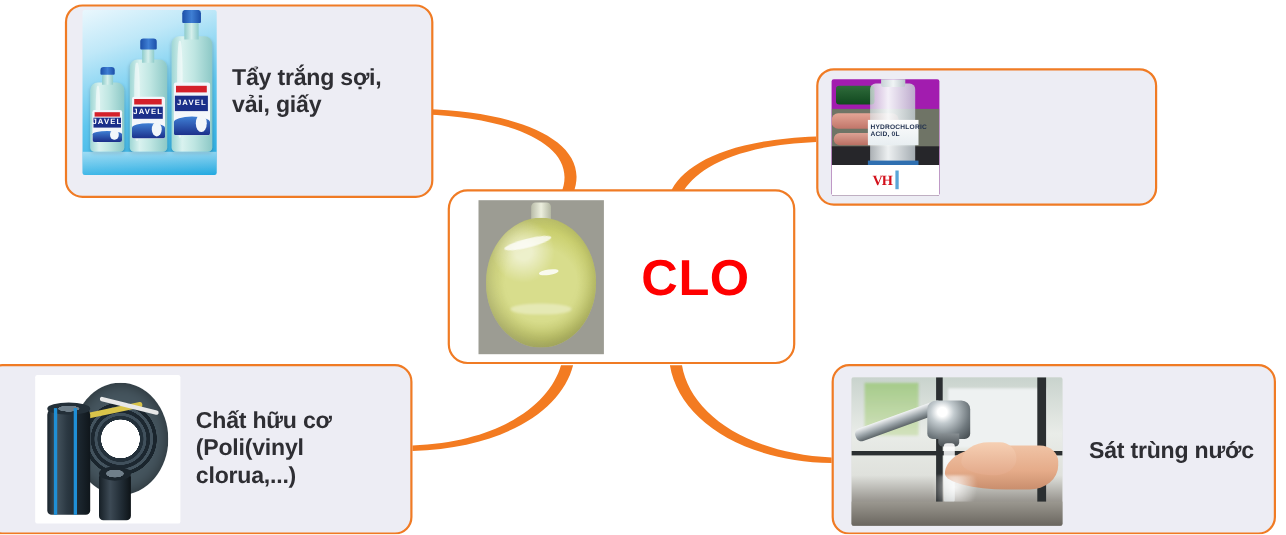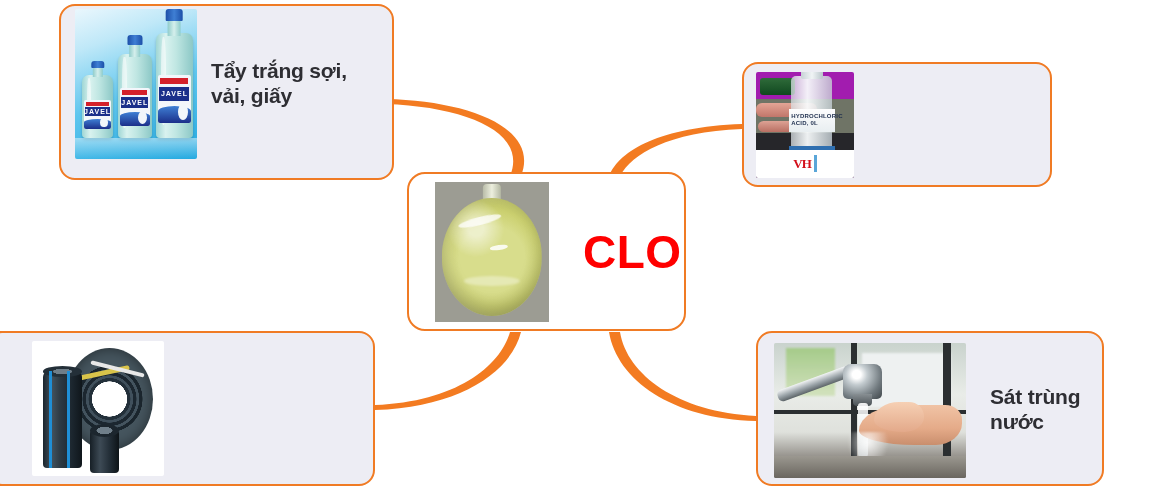--- a/index.html
+++ b/index.html
@@ -506,21 +506,21 @@
         </div>
         <div class="lblline"></div>
       </div>
       <div class="acid-watermark">
         <span class="vh">VH</span>
         <span class="vhbar"></span>
       </div>
     </div>
   </div>
 
-  <div class="node center-node" style="left:407px; top:172px; width:279px; height:159px; padding:10px 10px 10px 26px; gap:34px;">
+  <div class="node center-node" style="left:407px; top:172px; width:316px; height:159px; padding:10px 10px 10px 26px; gap:34px;">
     <div class="thumb pic-flask" style="width:114px; height:140px;">
       <div class="flask-neck"></div>
       <div class="flask-body">
         <div class="flask-hl1"></div>
         <div class="flask-hl2"></div>
         <div class="flask-hl3"></div>
       </div>
     </div>
     <div class="center-label">CLO</div>
   </div>
@@ -532,23 +532,26 @@
       <div class="coil-str2"></div>
       <div class="bigpipe">
         <div class="cap-ellipse"></div>
         <div class="stripe" style="left:16%"></div>
         <div class="stripe" style="left:62%"></div>
       </div>
       <div class="smallpipe">
         <div class="cap-ellipse2"></div>
       </div>
     </div>
+    <div class="node-label">Chất hữu cơ
+(Poli(vinyl
+clorua,...)</div>
   </div>
 
-  <div class="node" style="left:756px; top:331px; width:348px; height:155px; padding:13px 12px 10px 16px; gap:24px;">
+  <div class="node" style="left:756px; top:331px; width:404px; height:155px; padding:13px 12px 10px 16px; gap:24px;">
     <div class="thumb pic-water" style="width:192px; height:135px; border-radius:2px;">
       <div class="water-bg"></div>
       <div class="win-sky"></div>
       <div class="win-white"></div>
       <div class="win-frame" style="left:40%; top:0; width:3%; height:86%;"></div>
       <div class="win-frame" style="left:88%; top:0; width:4%; height:86%;"></div>
       <div class="win-frame" style="left:0; right:0; top:50%; height:3%;"></div>
       <div class="faucet-arm"></div>
       <div class="faucet-head"></div>
       <div class="faucet-spout"></div>

